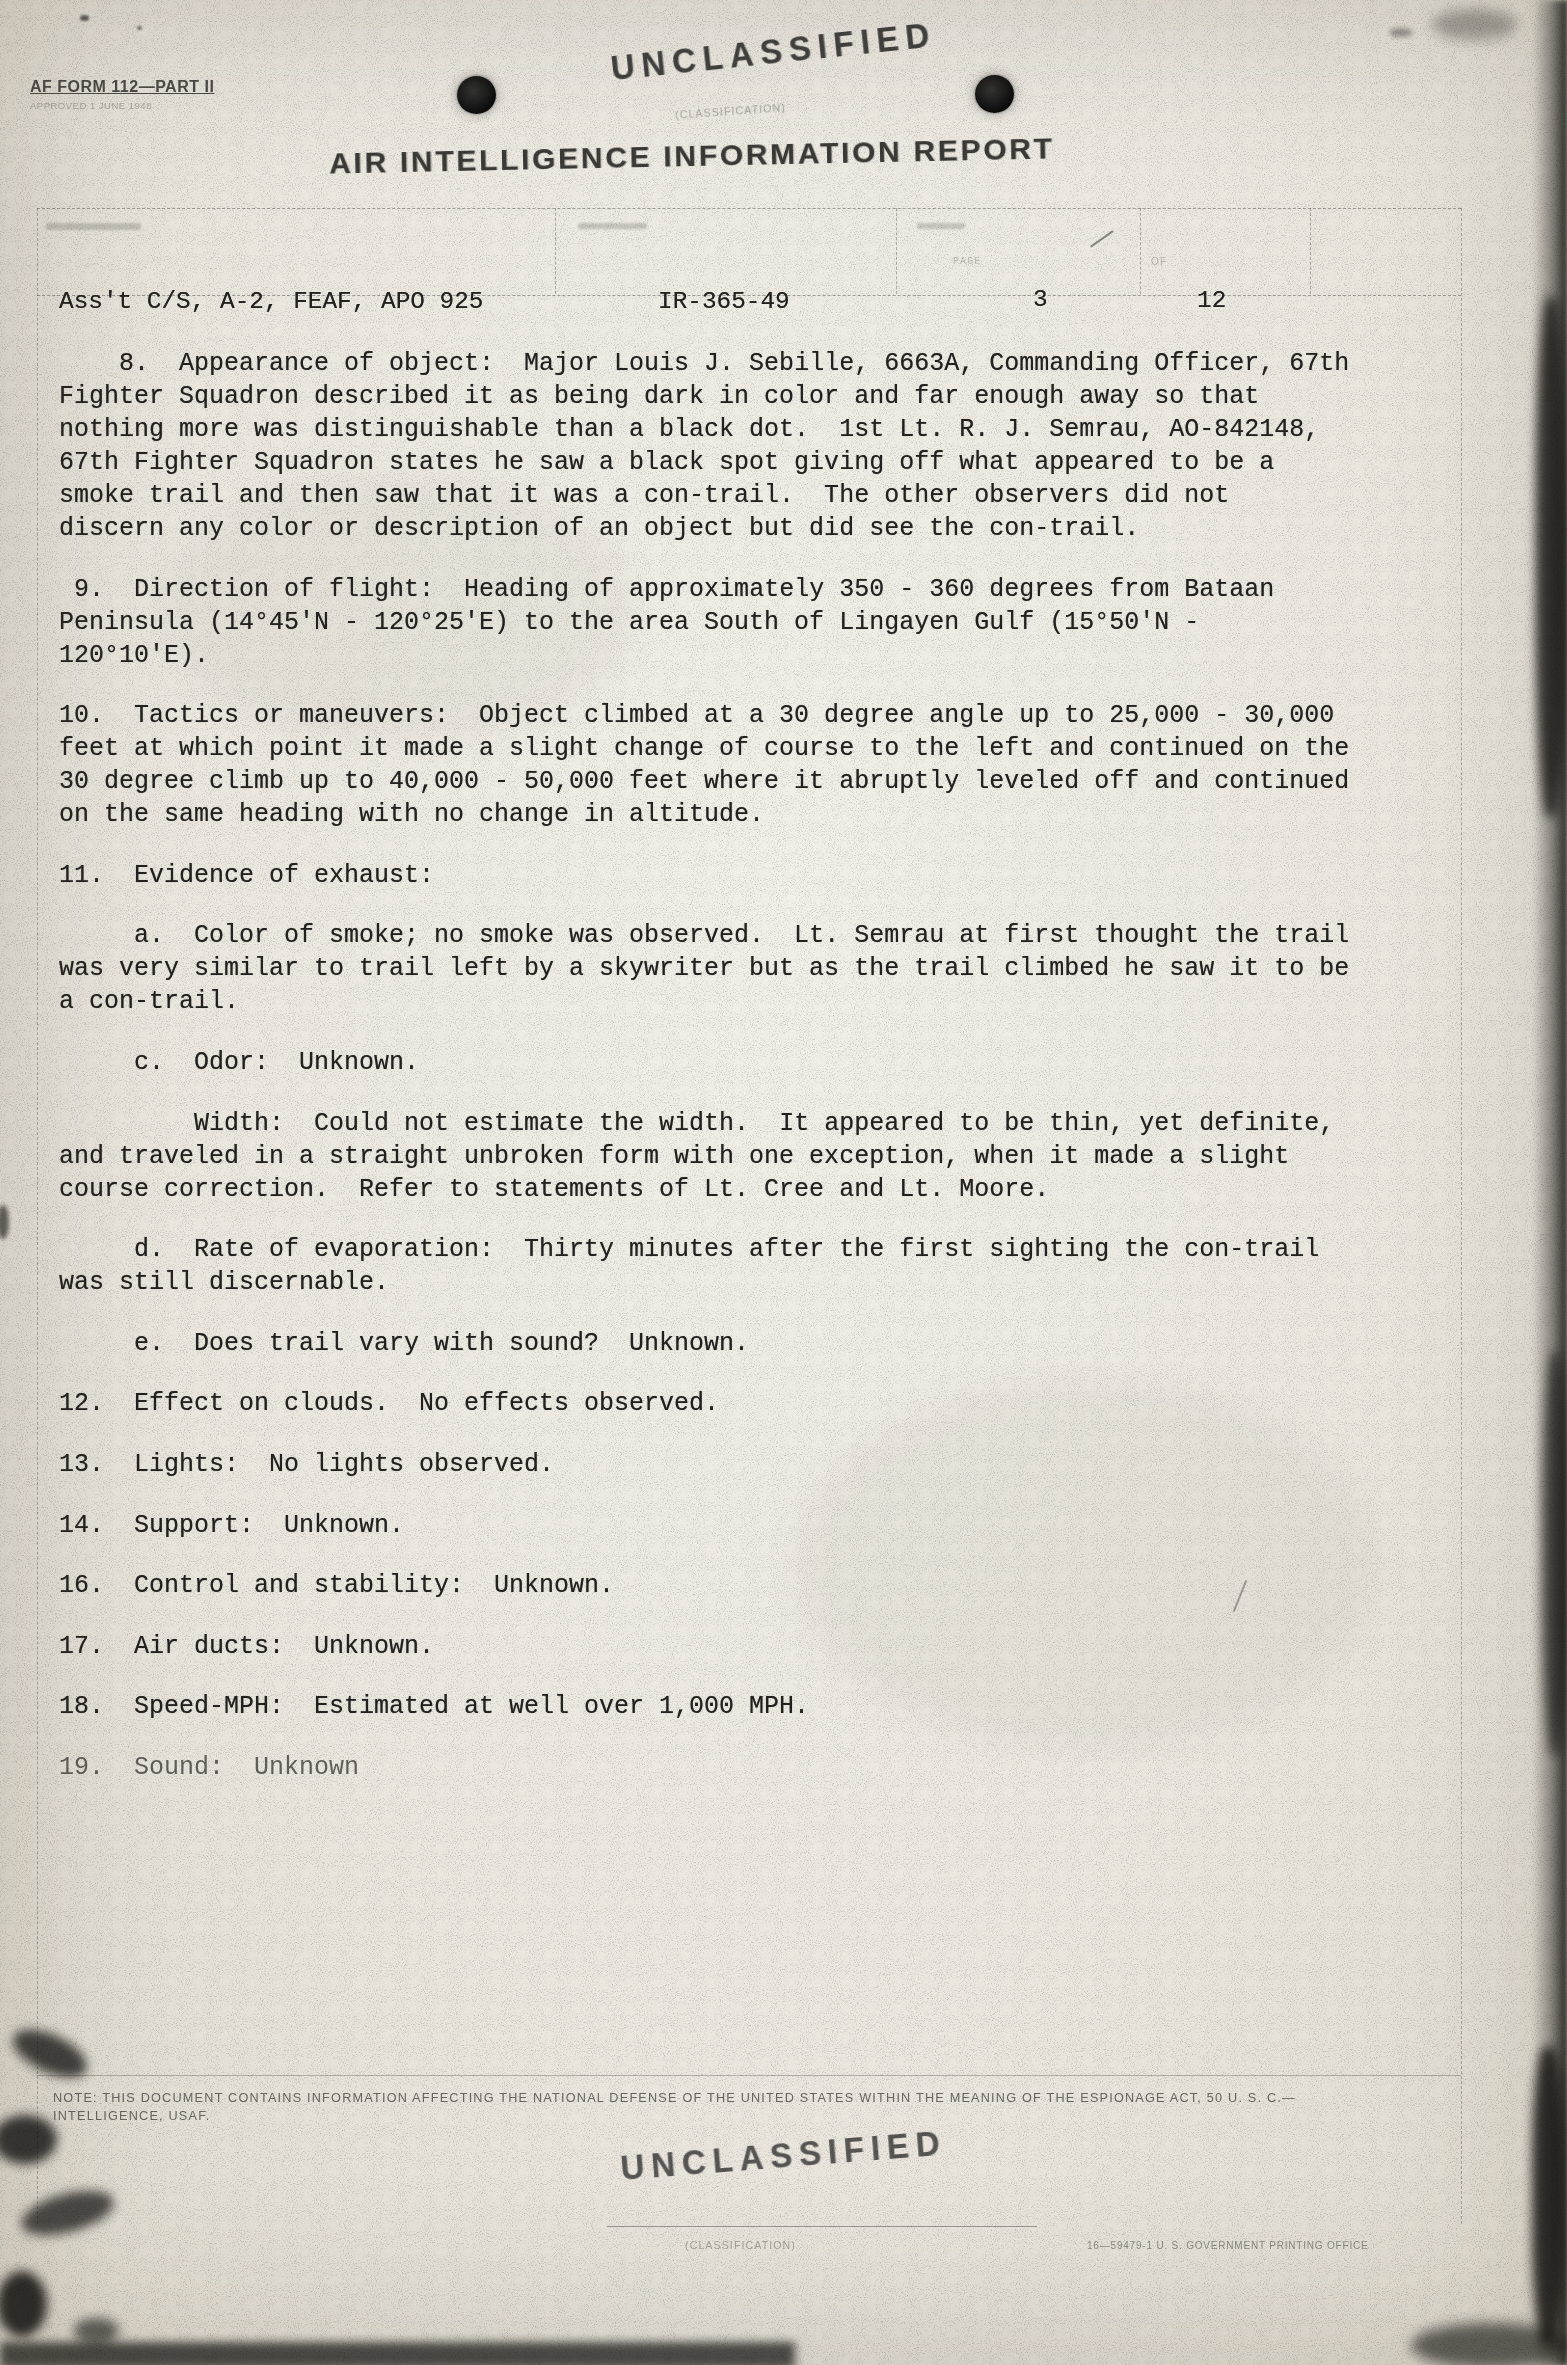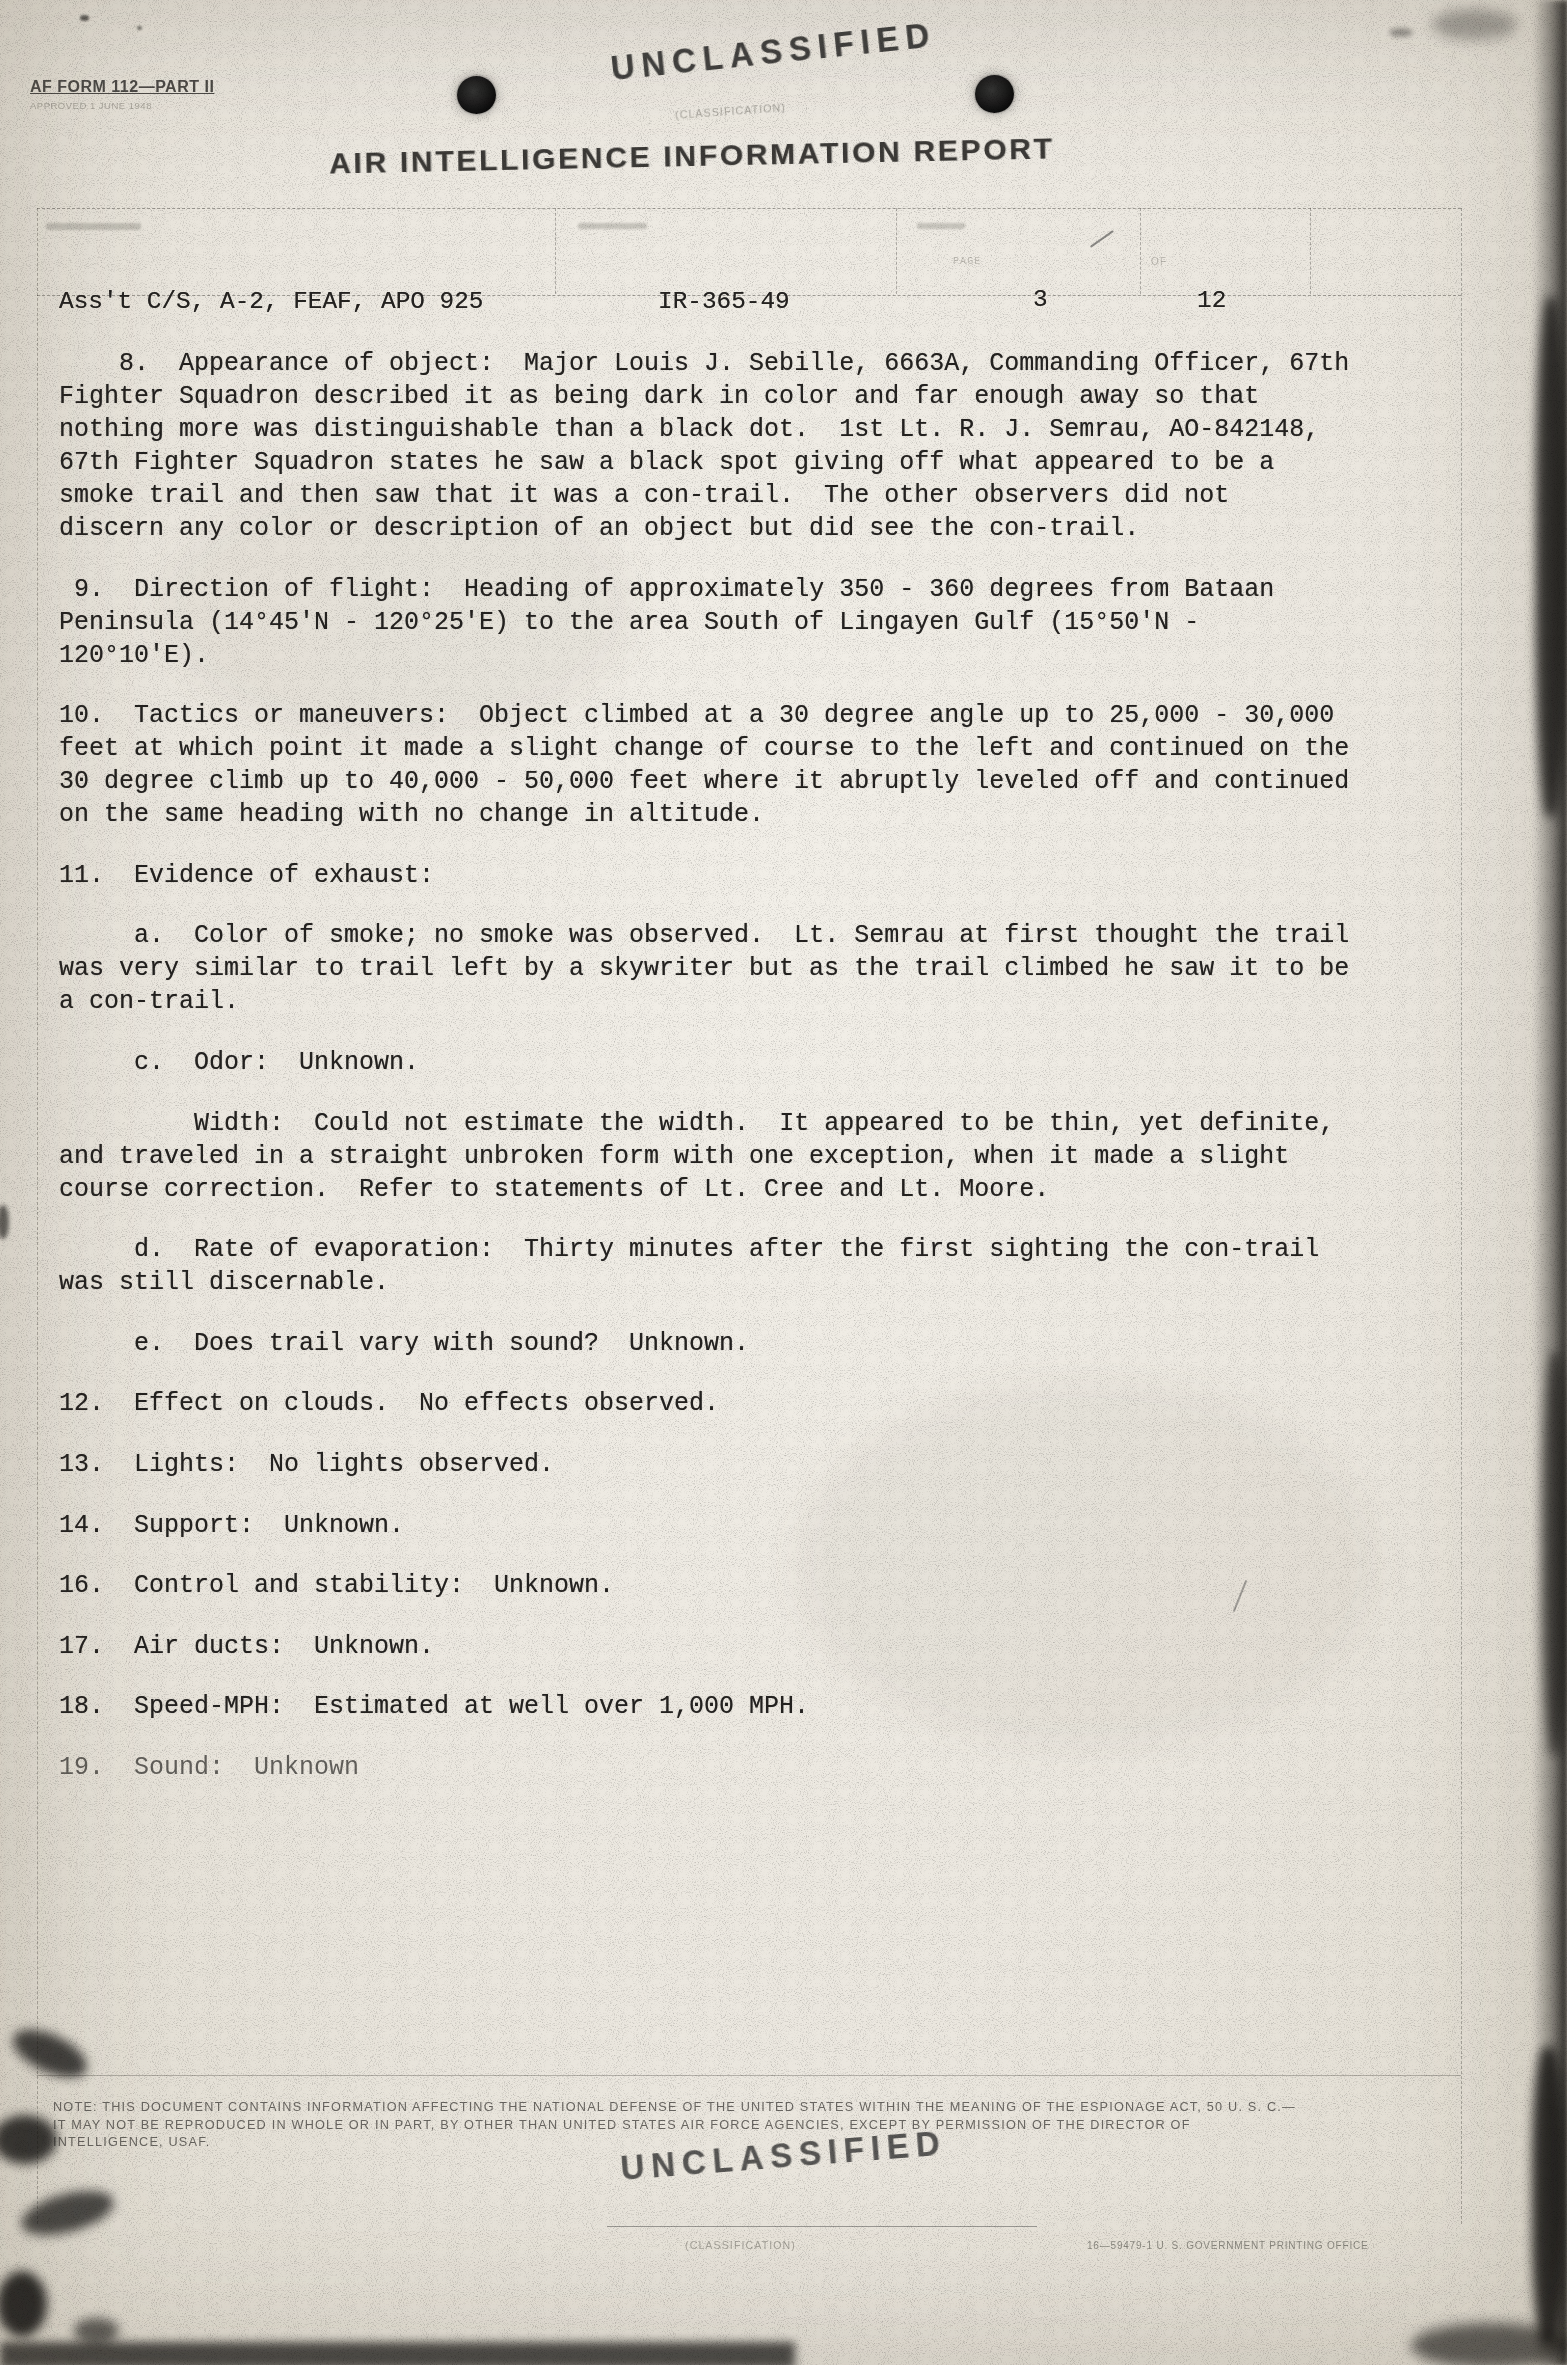--- a/index.html
+++ b/index.html
@@ -72,21 +72,21 @@
 
   
   .report-body { position:absolute; left:59px; top:347px; width:1396px; z-index:10; }
   .para { margin:0 0 27.6px 0; font-size:25px; line-height:33px; white-space:pre-wrap;
     font-family:"Liberation Mono", "DejaVu Sans Mono", monospace; color:#242220;
     text-shadow:0 0 0.7px rgba(25,25,25,0.5); }
   .para.light { color:rgba(45,43,40,0.72); text-shadow:none; }
   .para.faded { color:rgba(70,68,64,0.42); text-shadow:none; filter:blur(0.7px); }
 
   
-  .footer-note { position:absolute; left:53px; top:2090px; width:1421px; z-index:10;margin-top:9px; }
+  .footer-note { position:absolute; left:53px; top:2090px; width:1421px; z-index:10; }
   .note-line { font-size:12.7px; line-height:17.5px; letter-spacing:1.2px; color:rgba(72,70,66,0.8);
     filter:blur(0.3px); white-space:nowrap; }
   .print-info { position:absolute; left:1087px; top:2240px; font-size:10px; letter-spacing:0.8px;
     color:rgba(110,108,102,0.75); filter:blur(0.4px); z-index:10; }
 
   
   .blob { position:absolute; background:#0a0a0a; border-radius:50%; filter:blur(5.3px); z-index:40; }
   .edge-right { position:absolute; top:0; right:0; width:35px; height:2366px; z-index:40;
     background:linear-gradient(to left, rgba(8,8,8,0.88) 0%, rgba(8,8,8,0.4) 45%, rgba(8,8,8,0) 100%);
     filter:blur(2.7px); }
@@ -184,21 +184,20 @@
       <p class="para">17.  Air ducts:  Unknown.</p>
       <p class="para">18.  Speed-MPH:  Estimated at well over 1,000 MPH.</p>
       <p class="para light">19.  Sound:  Unknown</p>
     </div>
 
   <div class="pencil-slash"></div>
 
   <div class="hline footer-topline"></div>
   <div class="footer-note">
       <div class="note-line">NOTE: THIS DOCUMENT CONTAINS INFORMATION AFFECTING THE NATIONAL DEFENSE OF THE UNITED STATES WITHIN THE MEANING OF THE ESPIONAGE ACT, 50 U. S. C.—</div>
-      <div class="note-line">IT MAY NOT BE REPRODUCED IN WHOLE OR IN PART, BY OTHER THAN UNITED STATES AIR FORCE AGENCIES, EXCEPT BY PERMISSION OF THE DIRECTOR OF</div>
       <div class="note-line">INTELLIGENCE, USAF.</div>
     </div>
   <div class="stamp stamp-bottom">UNCLASSIFIED</div>
   <div class="hline classif-line"></div>
   <div class="classif-label classif-bottom">(CLASSIFICATION)</div>
   <div class="print-info">16—59479-1      U. S. GOVERNMENT PRINTING OFFICE</div>
 
   <div class="edge-right"></div>
   <div class="blob er1"></div>
   <div class="blob er2"></div>

